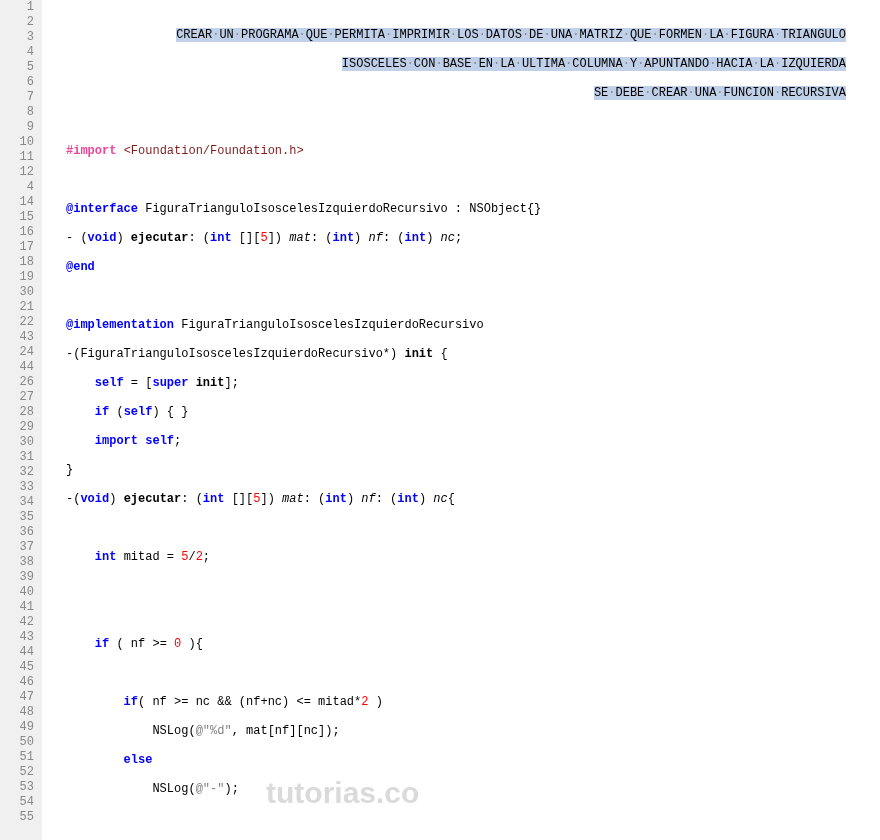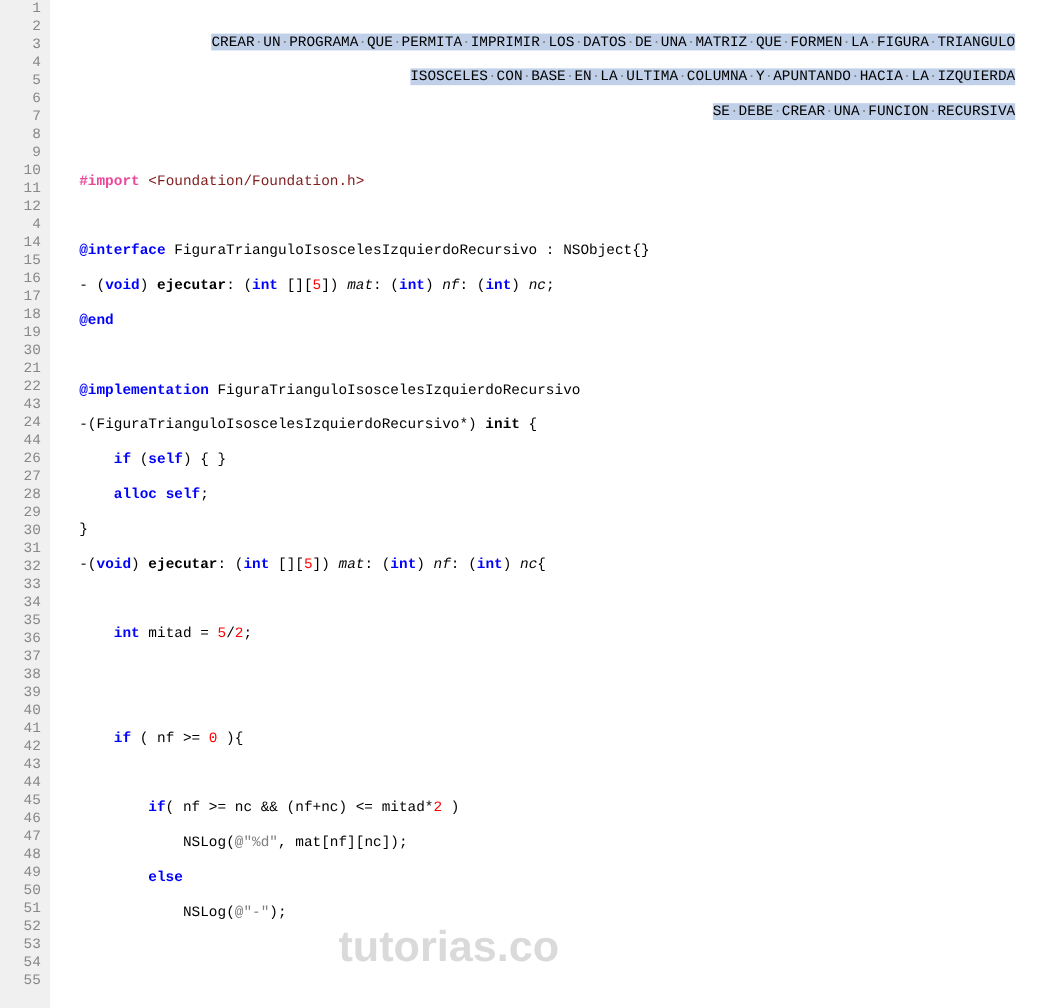--- a/index.html
+++ b/index.html
@@ -49,22 +49,22 @@
 .str { color: #808080; }
 .num { color: #ff0000; }
 .inc { color: #7f1d1d; }
 .ital { font-style: italic; }
 .bold { font-weight: bold; }
 .hl { background: #c0d0e8; }
 .dot { color: #888; }
 .watermark {
   position: absolute;
   bottom: 30px;
-  left: 240px;
-  font-size: 36px;
+  left: 224px;
+  font-size: 30px;
   font-weight: bold;
   color: rgba(150,150,150,0.35);
   font-family: Arial, sans-serif;
   pointer-events: none;
 }
 .rjust { display: inline-block; width: 780px; text-align: right; }
 </style>
 </head>
 <body>
 
@@ -133,22 +133,23 @@
 <div class="line"><span class="rjust"><span class="hl">SE<span class="dot">·</span>DEBE<span class="dot">·</span>CREAR<span class="dot">·</span>UNA<span class="dot">·</span>FUNCION<span class="dot">·</span>RECURSIVA</span></span></div>
 <div class="line"></div>
 <div class="line"><span class="dir">#import</span> <span class="inc">&lt;Foundation/Foundation.h&gt;</span></div>
 <div class="line"></div>
 <div class="line"><span class="objc">@interface</span> <span>FiguraTrianguloIsoscelesIzquierdoRecursivo</span><span> : NSObject{}</span></div>
 <div class="line">- (<span class="kw">void</span>) <span class="bold">ejecutar</span>: (<span class="kw">int</span> [][<span class="num">5</span>]) <span class="ital">mat</span>: (<span class="kw">int</span>) <span class="ital">nf</span>: (<span class="kw">int</span>) <span class="ital">nc</span>;</div>
 <div class="line"><span class="objc">@end</span></div>
 <div class="line"></div>
 <div class="line"><span class="objc">@implementation</span> <span>FiguraTrianguloIsoscelesIzquierdoRecursivo</span></div>
 <div class="line">-(<span>FiguraTrianguloIsoscelesIzquierdoRecursivo</span>*) <span class="bold">init</span> {</div>
+<div class="line">    <span class="kw">self</span> = [<span class="kw">super</span> <span class="bold">init</span>];</div>
 <div class="line">    <span class="kw">if</span> (<span class="kw">self</span>) { }</div>
-<div class="line">    <span class="kw">alloc</span> <span class="kw">self</span>;</div>
+<div class="line">    <span class="kw">import</span> <span class="kw">self</span>;</div>
 <div class="line">}</div>
 <div class="line">-(<span class="kw">void</span>) <span class="bold">ejecutar</span>: (<span class="kw">int</span> [][<span class="num">5</span>]) <span class="ital">mat</span>: (<span class="kw">int</span>) <span class="ital">nf</span>: (<span class="kw">int</span>) <span class="ital">nc</span>{</div>
 <div class="line"></div>
 <div class="line">    <span class="kw">int</span> <span>mitad</span><span> = </span><span class="num">5</span>/<span class="num">2</span>;</div>
 <div class="line"></div>
 <div class="line"></div>
 <div class="line">    <span class="kw">if</span> ( nf &gt;= <span class="num">0</span> ){</div>
 <div class="line"></div>
 <div class="line">        <span class="kw">if</span>( nf &gt;= nc &amp;&amp; (nf+nc) &lt;= mitad*<span class="num">2</span> )</div>
 <div class="line">            <span>NSLog</span>(<span class="str">@"%d"</span>, mat[nf][nc]);</div>

